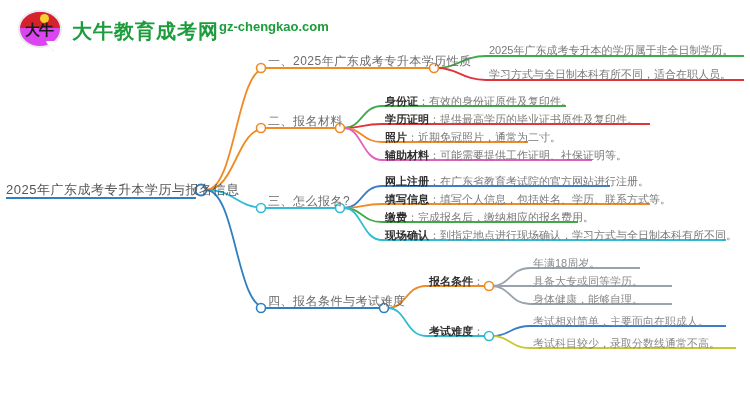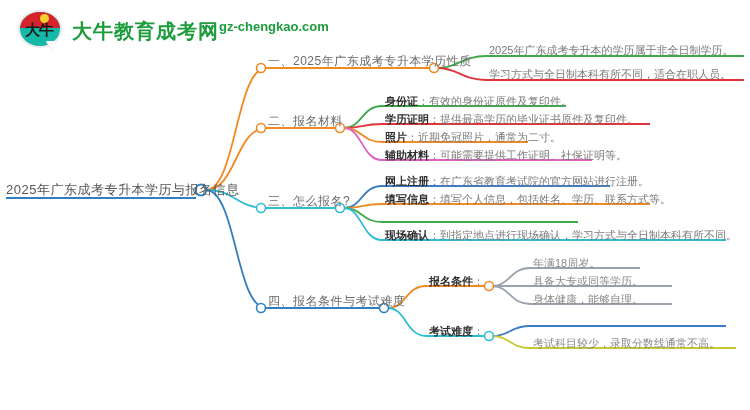--- a/index.html
+++ b/index.html
@@ -10,21 +10,21 @@
     overflow:hidden;
     position:relative;
   }
   #root{position:relative;width:750px;height:410px;}
 
   
   .logo-wrap{position:absolute;left:18px;top:10px;display:flex;align-items:center;gap:8px;}
   .logo-mark{position:relative;width:46px;height:42px;flex:none;}
   .logo-bubble{
     position:absolute;left:0;top:0;width:44px;height:38px;
-    background:#14b8a6;border:2px solid #e9e9e9;border-radius:50%;
+    background:#d946ef;border:2px solid #e9e9e9;border-radius:50%;
     box-sizing:border-box;overflow:hidden;
   }
   .logo-cap{
     position:absolute;left:0;top:0;width:44px;height:16px;
     background:#d6222a;border-radius:22px 22px 0 0;
   }
   .logo-dot{position:absolute;left:20px;top:2px;width:9px;height:9px;background:#f6d02f;border-radius:50%;}
   .logo-tail{
     position:absolute;left:28px;top:31px;width:0;height:0;
     border-left:7px solid transparent;border-right:3px solid transparent;
@@ -168,24 +168,26 @@
   <div class="node lvl2" style="left:489px;top:43px;">2025年广东成考专升本的学历属于非全日制学历。</div>
   <div class="node lvl2" style="left:489px;top:67px;">学习方式与全日制本科有所不同，适合在职人员。</div>
 
   <div class="node lvl2" style="left:385px;top:94px;"><b>身份证</b><span>：有效的身份证原件及复印件。</span></div>
   <div class="node lvl2" style="left:385px;top:112px;text-align:right;"><b>学历证明</b><span>：提供最高学历的毕业证书原件及复印件。</span></div>
   <div class="node lvl2" style="left:385px;top:130px;"><b>照片</b><span>：近期免冠照片，通常为二寸。</span></div>
   <div class="node lvl2" style="left:385px;top:148px;"><b>辅助材料</b><span>：可能需要提供工作证明、社保证明等。</span></div>
 
   <div class="node lvl2" style="left:385px;top:174px;"><b>网上注册</b><span>：在广东省教育考试院的官方网站进行注册。</span></div>
   <div class="node lvl2" style="left:385px;top:192px;"><b>填写信息</b><span>：填写个人信息，包括姓名、学历、联系方式等。</span></div>
+  <div class="node lvl2" style="left:385px;top:210px;"><b>缴费</b><span>：完成报名后，缴纳相应的报名费用。</span></div>
   <div class="node lvl2" style="left:385px;top:228px;"><b>现场确认</b><span>：到指定地点进行现场确认，学习方式与全日制本科有所不同。</span></div>
 
   <div class="node sub" style="left:429px;top:274px;"><span>报名条件</span><span class="colon">：</span></div>
   <div class="node sub" style="left:429px;top:324px;"><span>考试难度</span><span class="colon">：</span></div>
 
   <div class="node lvl3" style="left:533px;top:256px;">年满18周岁。</div>
   <div class="node lvl3" style="left:533px;top:274px;">具备大专或同等学历。</div>
   <div class="node lvl3" style="left:533px;top:292px;">身体健康，能够自理。</div>
 
+  <div class="node lvl3" style="left:533px;top:314px;">考试相对简单，主要面向在职成人。</div>
   <div class="node lvl3" style="left:533px;top:336px;">考试科目较少，录取分数线通常不高。</div>
 
 </div>
 
 </body></html>

